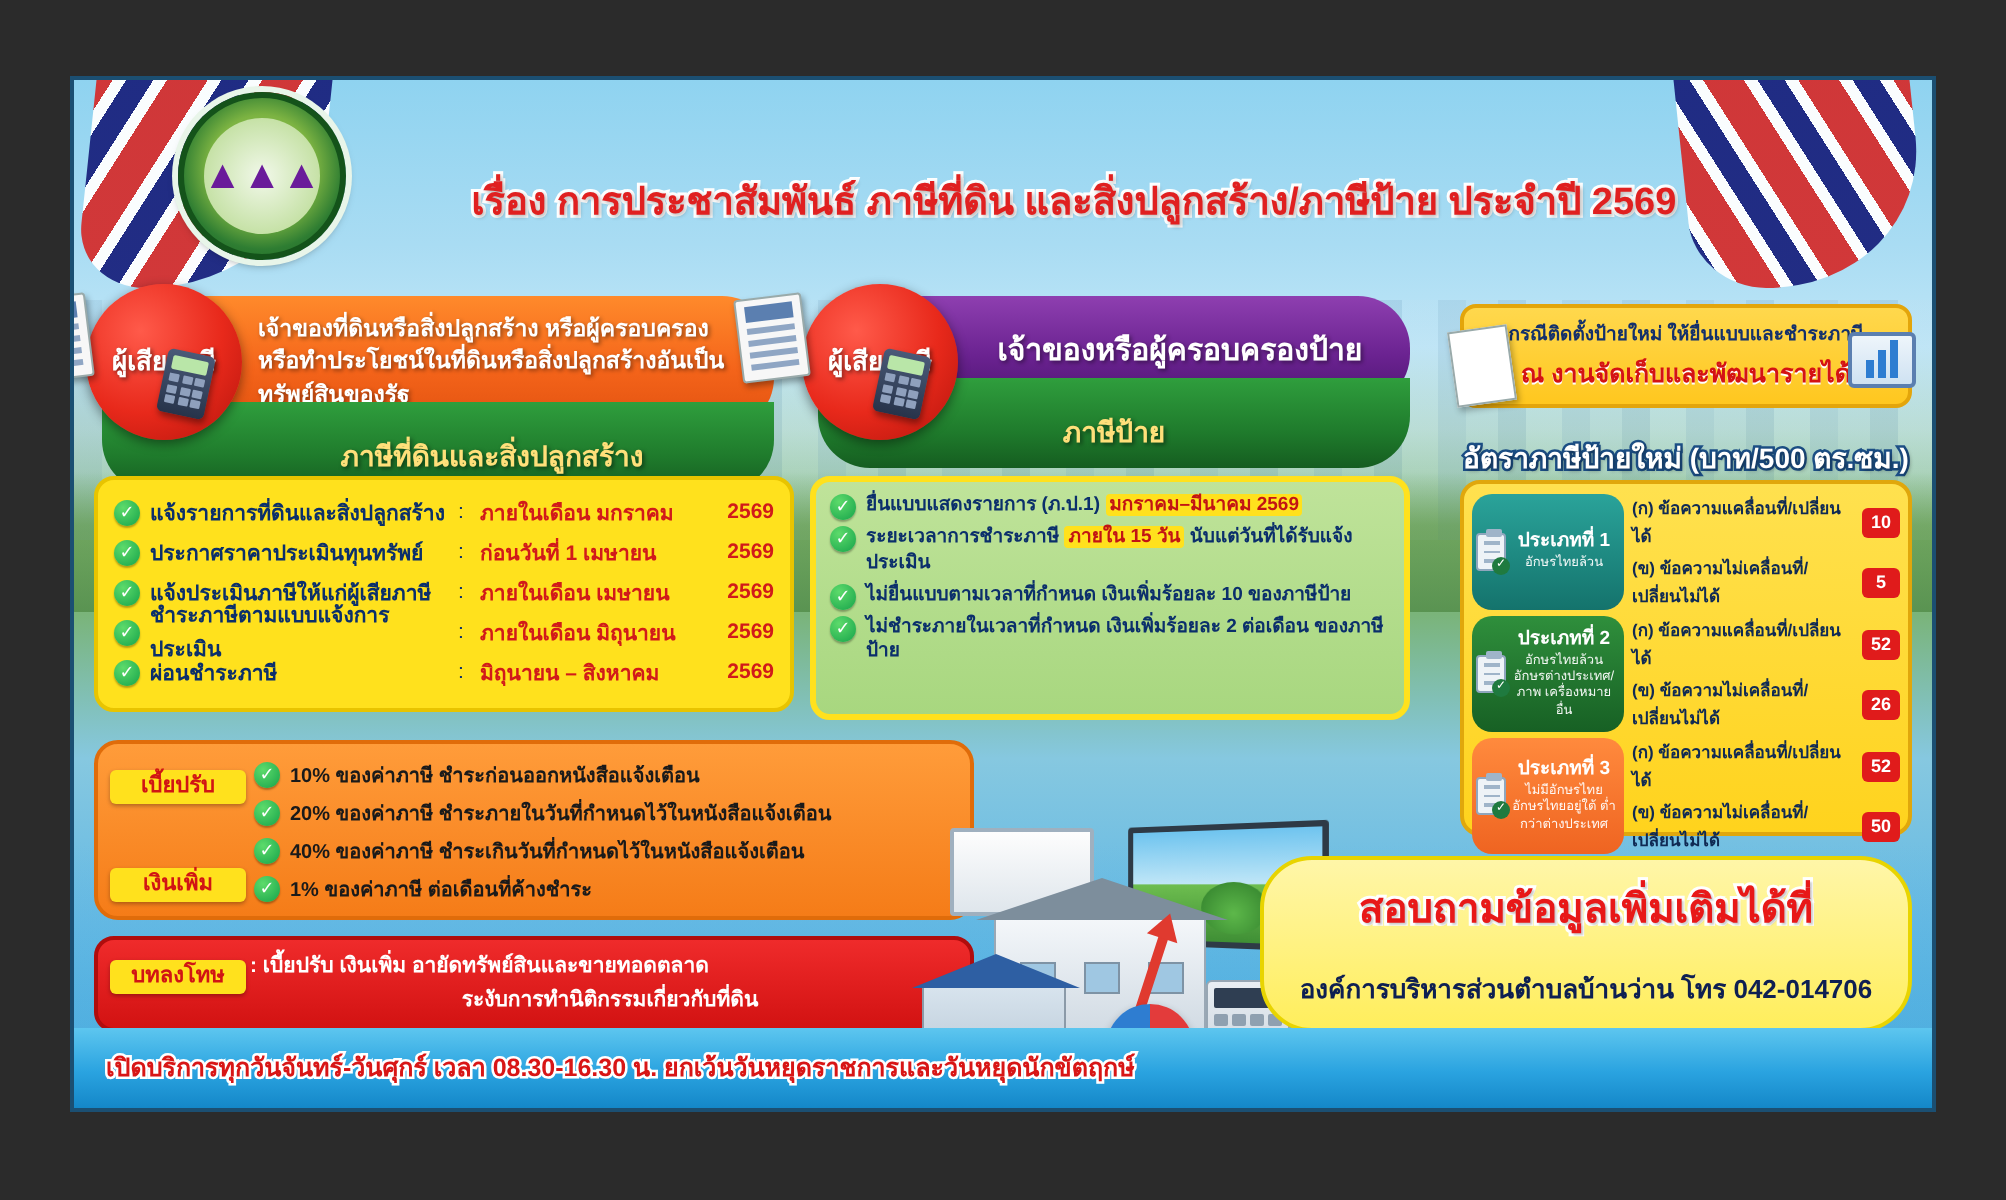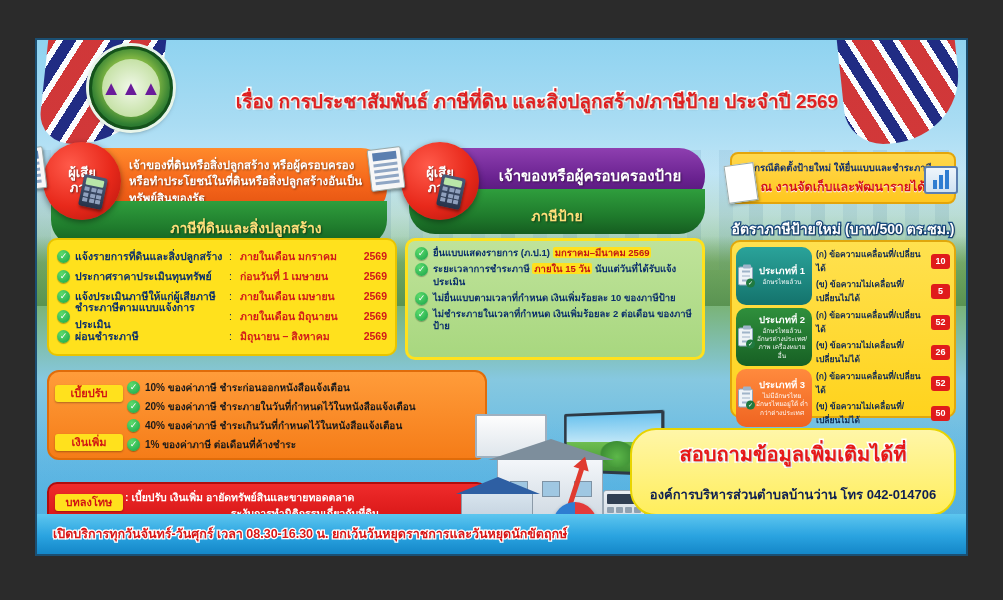--- a/index.html
+++ b/index.html
@@ -109,21 +109,21 @@
   }
   .redball {
     position:absolute; left:-8px; top:-6px; width:78px; height:78px;
     border-radius:50%;
     background: radial-gradient(circle at 35% 30%, #ff5a4a 0%, #e8291b 55%, #b4140c 100%);
     box-shadow: 0 2px 6px rgba(0,0,0,.45);
     z-index:4;
   }
   .redball-txt {
     position:absolute; left:0; top:0; width:100%; height:100%;
-    display:flex; flex-direction:column; align-items:center; justify-content:center;
+    display:flex; flex-direction:row; align-items:center; justify-content:center;
     color:#fff; font-weight:bold; font-size:13px; line-height:1.12;
     text-shadow:1px 1px 2px rgba(0,0,0,.5);
   }
   .doc-icon {
     position:absolute; left:-32px; top:6px; width:34px; height:42px;
     background:#f7f7f7; border:1px solid #9aa; border-radius:2px;
     transform: rotate(-7deg); z-index:5;
     box-shadow:1px 2px 3px rgba(0,0,0,.35);
     overflow:hidden;
   }
@@ -259,21 +259,21 @@
     line-height:17px; text-align:center;
     box-shadow:0 1px 2px rgba(0,0,0,.3);
   }
   .tag.t-beia  { top:13px; }
   .tag.t-ngern { top:62px; }
   .pl { display:flex; align-items:center; gap:5px; height:19px; }
   .pl .label { font-size:10px; font-weight:bold; color:#1a1a1a; }
 
   
   .botlong {
-    position:absolute; left:10px; top:442px; width:440px; height:48px;
+    position:absolute; left:10px; top:428px; width:440px; height:48px;
     background: linear-gradient(180deg,#ef2b2b 0%, #d21212 100%);
     border-radius:10px; border:2px solid #b00d0d;
     padding:6px 10px 4px 76px; color:#fff;
   }
   .botlong .tag { top:10px; }
   .botlong .l1 { font-size:10.5px; font-weight:bold; line-height:1.45; }
   .botlong .l2 { font-size:10.5px; font-weight:bold; text-align:center; padding-left:10px; }
 
   
   .contact {

